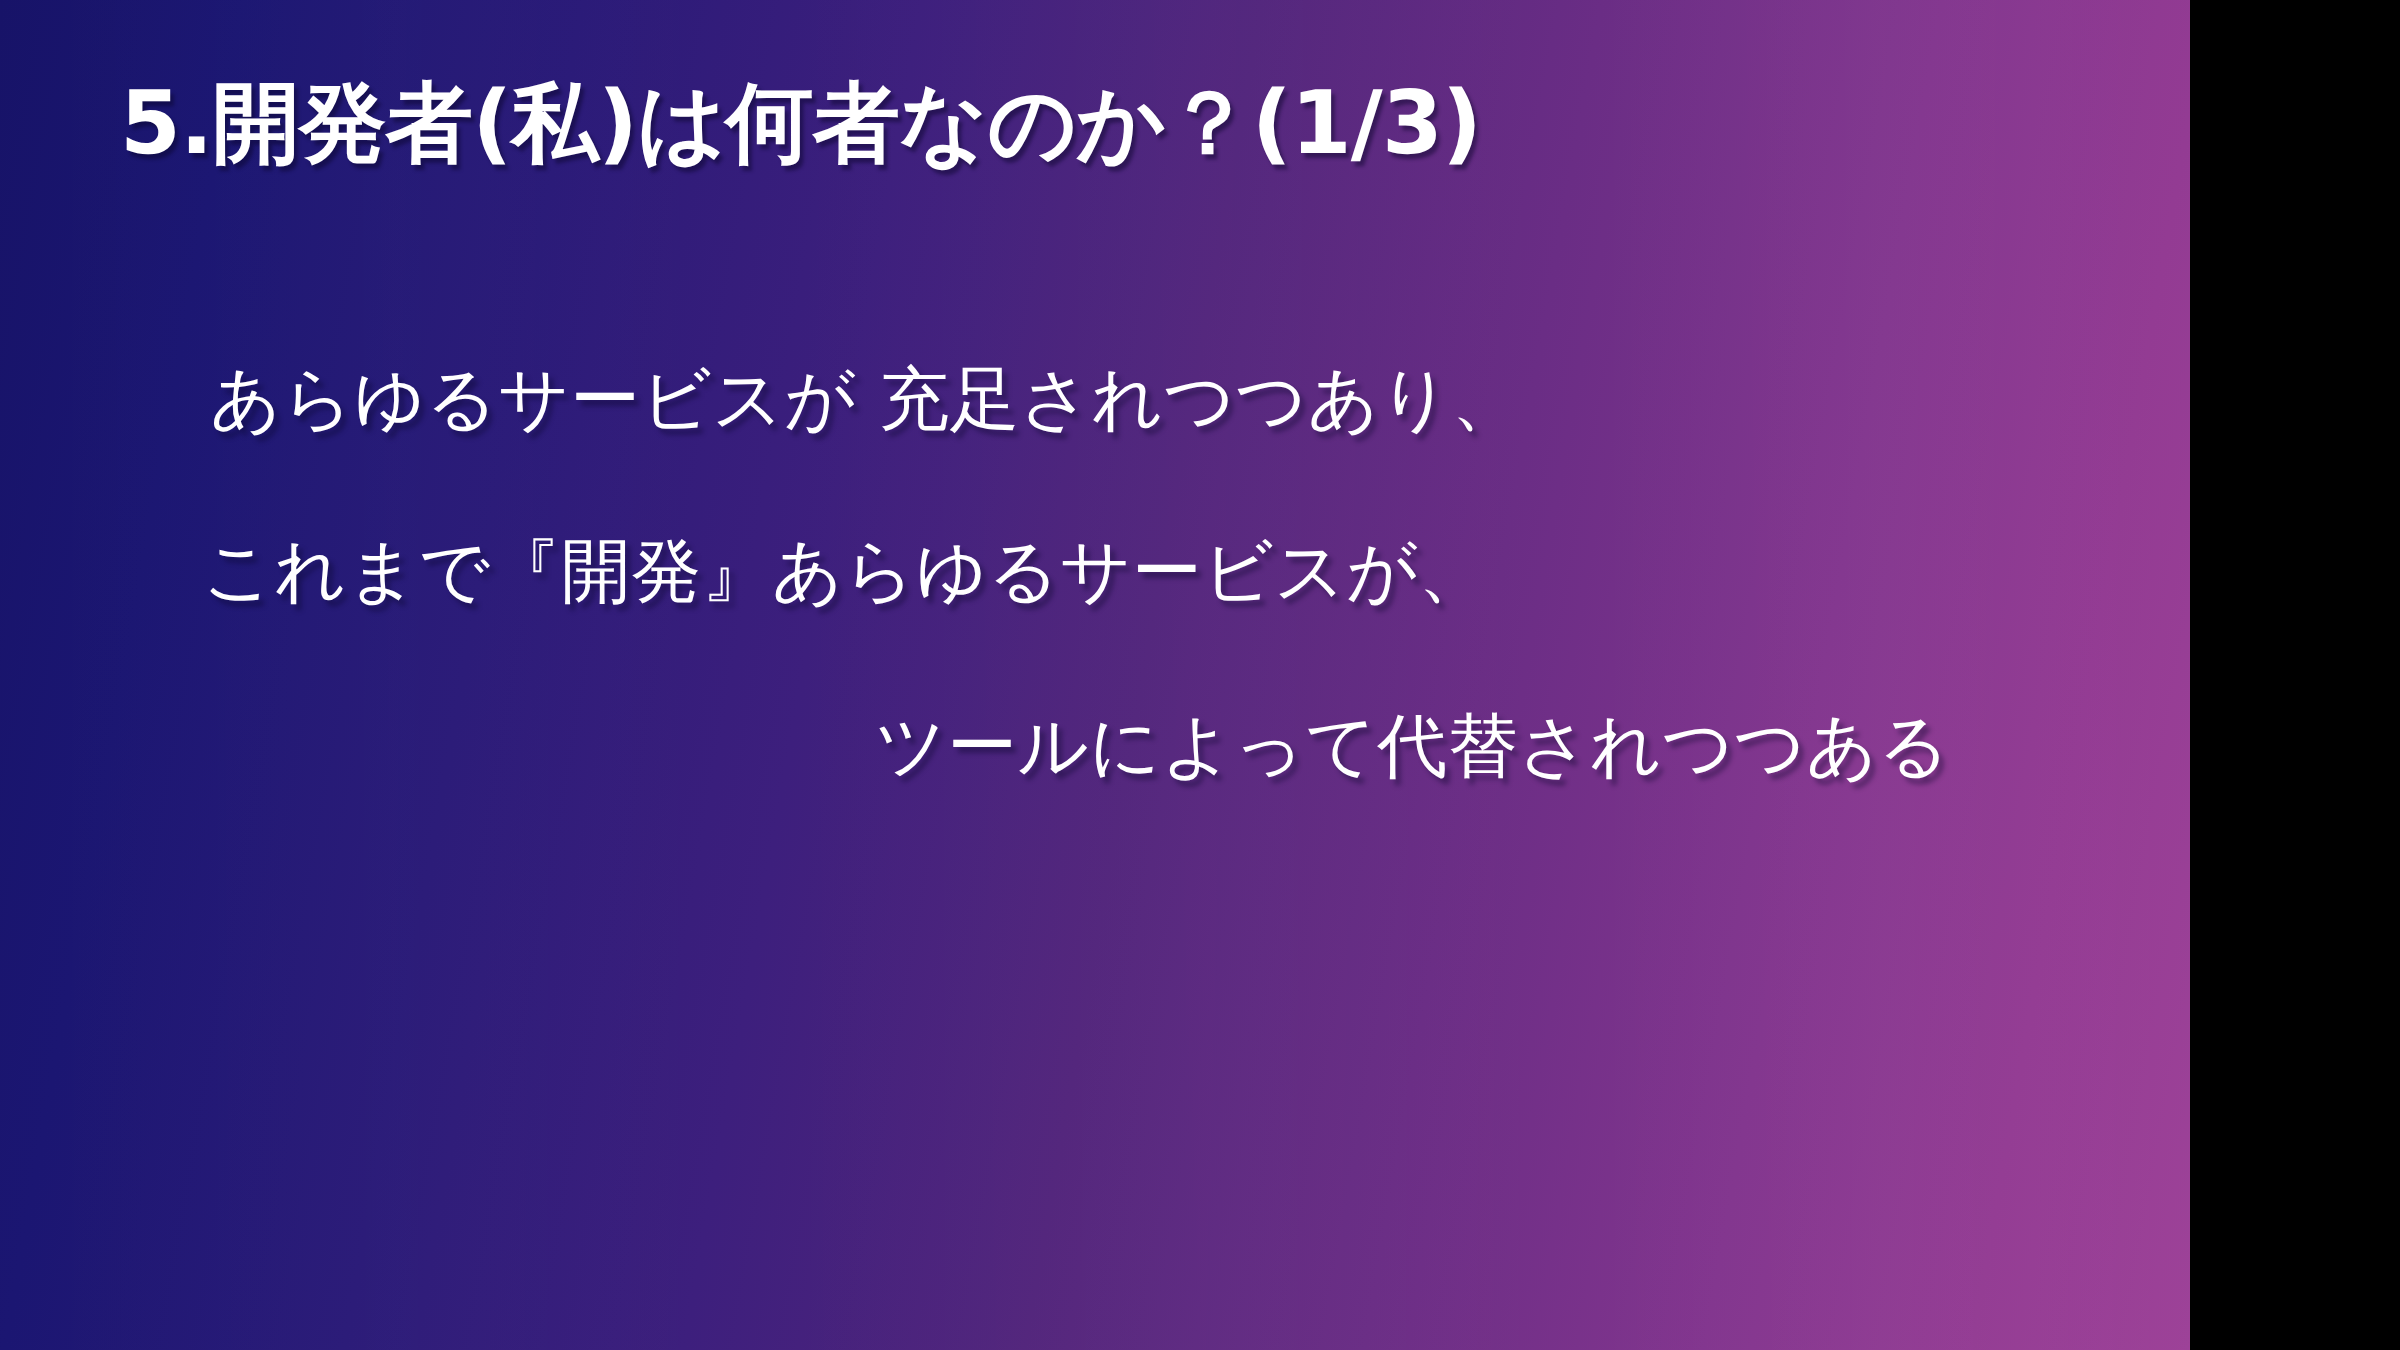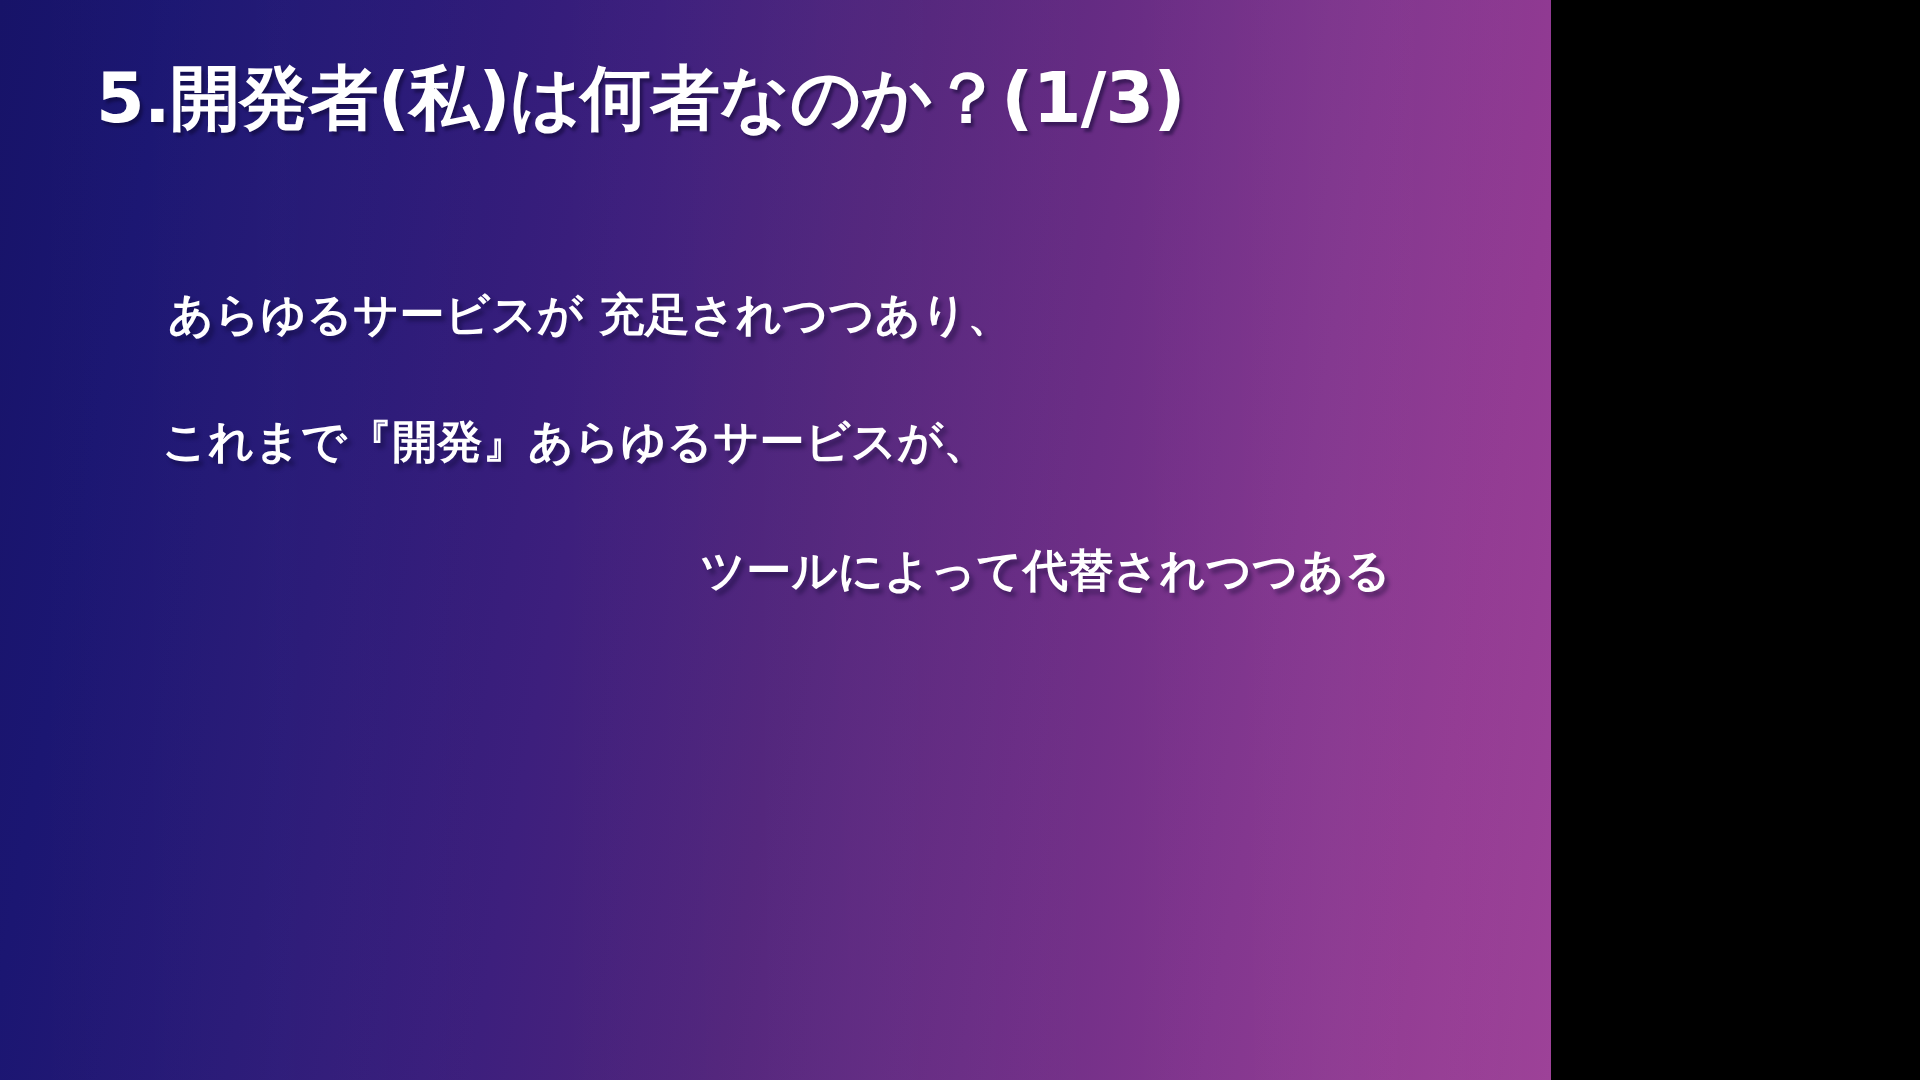--- a/index.html
+++ b/index.html
@@ -2,21 +2,21 @@
 <html lang="ja"><head>
 <meta charset="utf-8">
 <style>
   html, body {
     margin: 0;
     padding: 0;
     background: #000;
   }
   #slide {
     position: relative;
-    width: 1551px;
+    width: 1752px;
     height: 1080px;
     overflow: hidden;
     background: linear-gradient(
       100deg,
       #171368 0%,
       #1b1672 10%,
       #2a1a78 24%,
       #3d1f7d 38%,
       #52257c 52%,
       #6a2d85 66%,
@@ -62,22 +62,22 @@
   .body-block {
     position: absolute;
     left: 0;
     top: 268px;
     width: 1920px;
     z-index: 2;
   }
 
   .body-line {
     color: #ffffff;
-    font-size: 45px;
-    font-weight: 700;
+    font-size: 56px;
+    font-weight: 400;
     line-height: 1.0;
     white-space: nowrap;
     text-shadow: 4px 5px 4px rgba(8,4,40,0.40);
   }
 
   .body-line.l1 { margin-left: 168px; margin-top: 24px;  letter-spacing: 0.005em; }
   .body-line.l2 { margin-left: 162px; margin-top: 82px;  letter-spacing: 0.005em; }
   .body-line.l3 { margin-left: 700px; margin-top: 84px;  letter-spacing: 0.005em; }
   .body-line.l4 { margin-left: 158px; margin-top: 84px;  letter-spacing: 0.002em; }
 </style>

